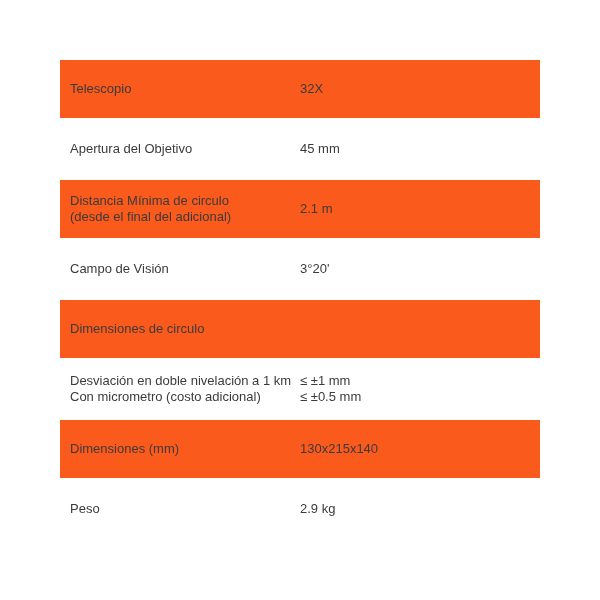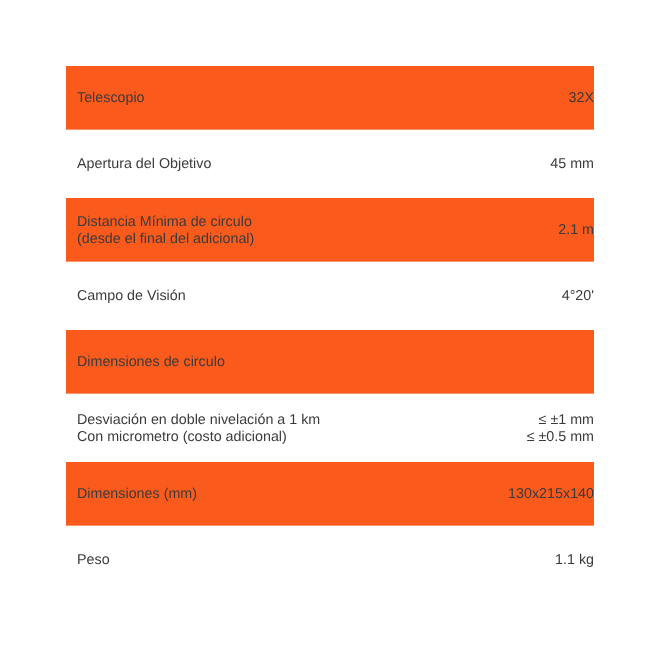--- a/index.html
+++ b/index.html
@@ -27,21 +27,21 @@
     flex-direction: column;
     justify-content: center;
   }
   .cell.label {
     width: 240px;
     padding-left: 10px;
     text-align: left;
   }
   .cell.value {
     width: 240px;
-    text-align: right;
+    text-align: left;
   }
   .line {
     font-size: 13px;
     line-height: 16px;
     color: var(--text, #3B3B3B);
   }
 </style>
 </head>
 <body>
 
@@ -80,21 +80,21 @@
         <div class="line"></div>
       </div>
     </div>
 
     <div class="row plain">
       <div class="cell label">
         <div class="line">Campo de Visión</div>
         <div class="line"></div>
       </div>
       <div class="cell value">
-        <div class="line">4°20'</div>
+        <div class="line">3°20'</div>
         <div class="line"></div>
       </div>
     </div>
 
     <div class="row highlight">
       <div class="cell label">
         <div class="line">Dimensiones de circulo</div>
         <div class="line"></div>
       </div>
     </div>
@@ -120,19 +120,19 @@
         <div class="line"></div>
       </div>
     </div>
 
     <div class="row plain">
       <div class="cell label">
         <div class="line">Peso</div>
         <div class="line"></div>
       </div>
       <div class="cell value">
-        <div class="line">1.1 kg</div>
+        <div class="line">2.9 kg</div>
         <div class="line"></div>
       </div>
     </div>
 
   </div>
 </div>
 
 </body></html>

